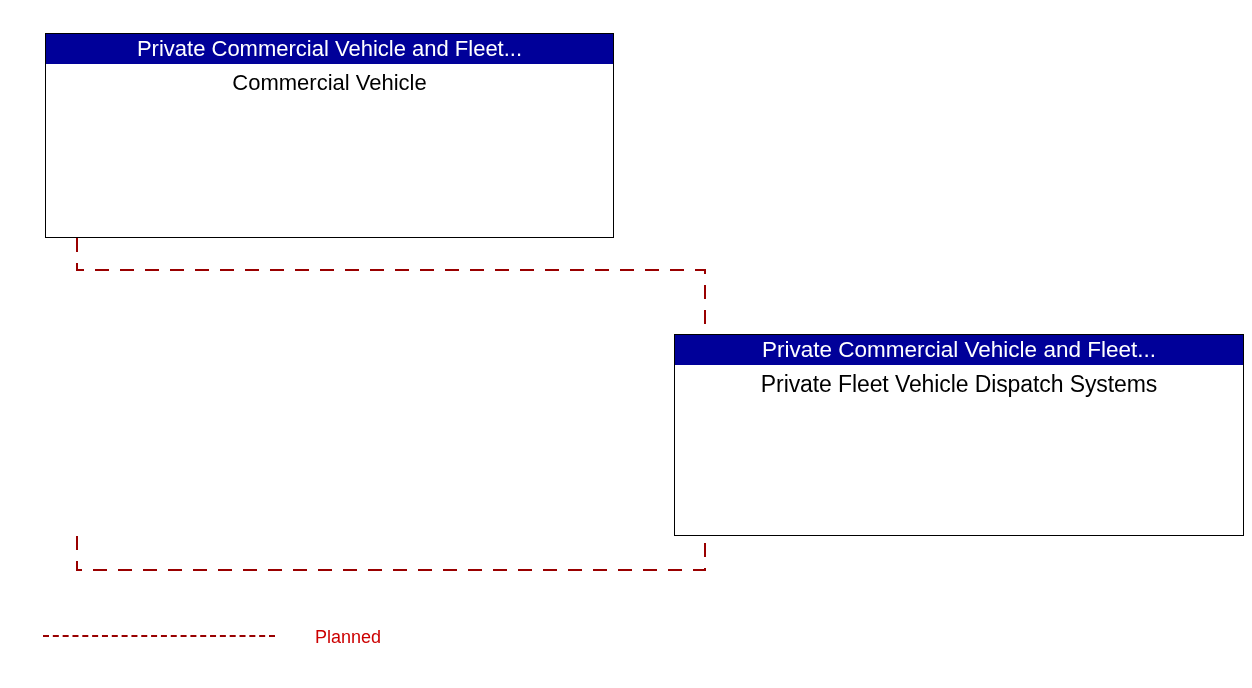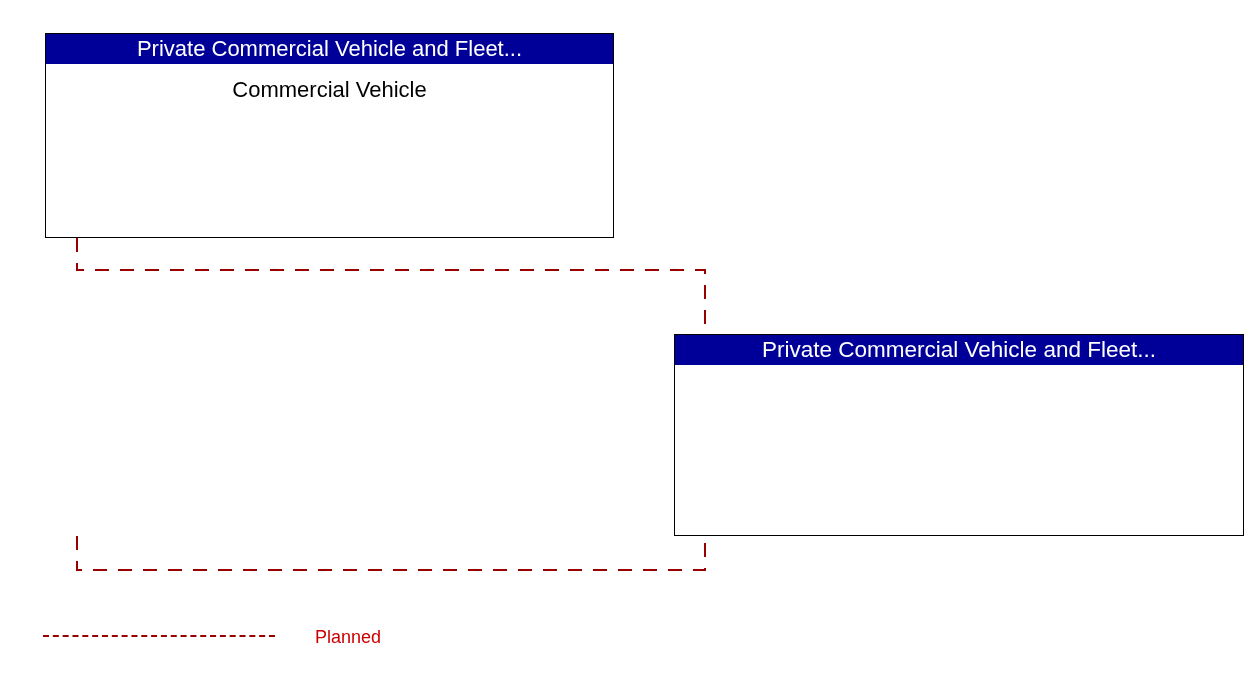--- a/index.html
+++ b/index.html
@@ -47,21 +47,21 @@
     text-align: center;
   }
   .node-body {
     box-sizing: border-box;
     color: #000000;
     font-size: 22px;
     line-height: 34px;
     text-align: center;
     white-space: nowrap;
     overflow: hidden;
-    padding-top: 9px;
+    padding-top: 2px;
   }
 
   
   #node-commercial-vehicle {
     left: 30px;  top: 33px;  width: 569px;  height: 205px;
   }
   #node-911-call-centers {
     left: 31px;  top: 334px; width: 568px;  height: 202px;
   }
   #node-fleet-dispatch {
@@ -125,20 +125,21 @@
   </svg>
 
   <div class="node" id="node-commercial-vehicle">
     <div class="node-header">Private Commercial Vehicle and Fleet...</div>
     <div class="node-body">Commercial Vehicle</div>
   </div>
 
 
   <div class="node" id="node-fleet-dispatch">
     <div class="node-header flush">Private Commercial Vehicle and Fleet...</div>
+    <div class="node-body">Private Fleet Vehicle Dispatch Systems</div>
   </div>
 
   <div id="legend">
     <div id="legend-swatch"></div>
     <div id="legend-label">Planned</div>
   </div>
 
 </div>
 
 </body></html>

